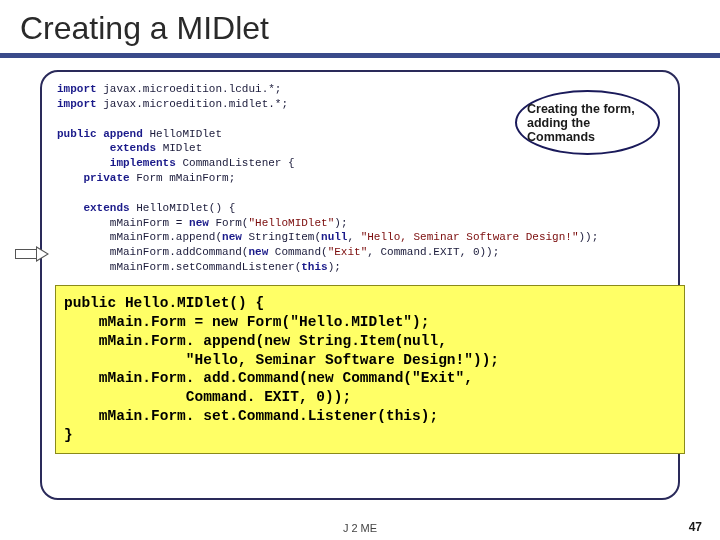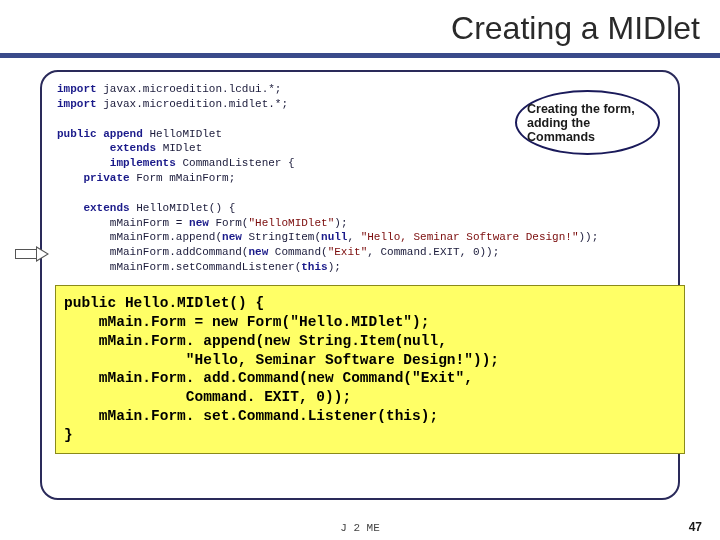--- a/index.html
+++ b/index.html
@@ -18,21 +18,20 @@
   }
   .title-area {
     padding: 10px 20px 6px 20px;
     border-bottom: 5px solid #3a4a8a;
   }
   .title {
     font-size: 32px;
     font-weight: normal;
     color: #2a2a2a;
     font-family: Arial, sans-serif;
-    text-align: right;
   }
   .content-area {
     position: absolute;
     top: 70px;
     left: 40px;
     right: 40px;
     bottom: 40px;
     border: 2px solid #2a2a5a;
     border-radius: 18px;
     padding: 10px 10px 10px 15px;
@@ -121,21 +120,21 @@
     white-space: pre;
     z-index: 3;
   }
   .footer-label {
     position: absolute;
     bottom: 6px;
     left: 50%;
     transform: translateX(-50%);
     font-size: 11px;
     color: #444;
-    font-family: Liberation Mono, monospace;
+    font-family: Liberation Sans, sans-serif;
   }
   .page-num {
     position: absolute;
     bottom: 6px;
     right: 18px;
     font-size: 12px;
     font-weight: bold;
     color: #1a1a1a;
     font-family: Arial, sans-serif;
   }

